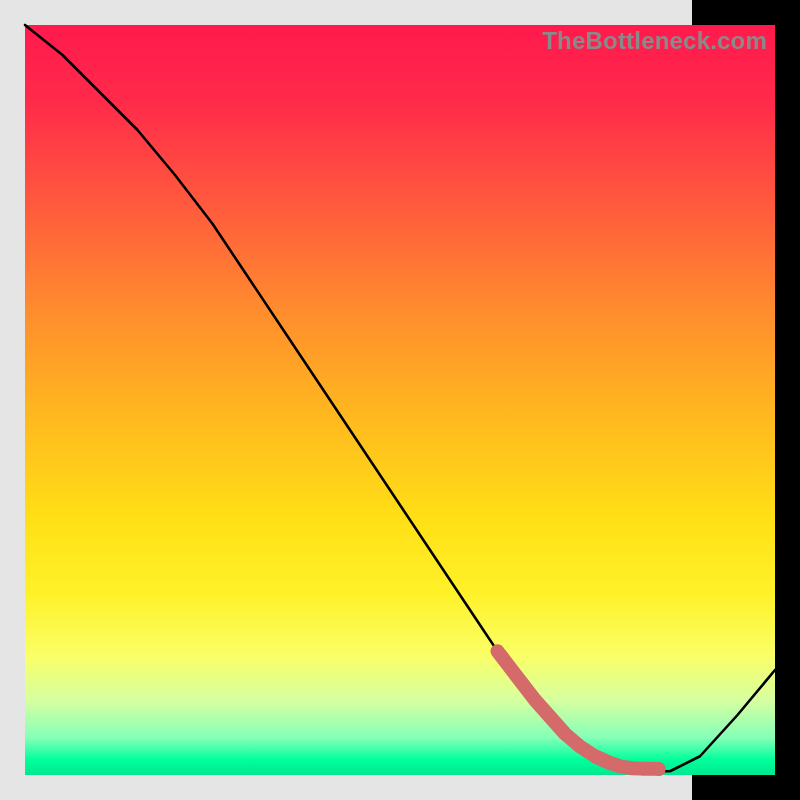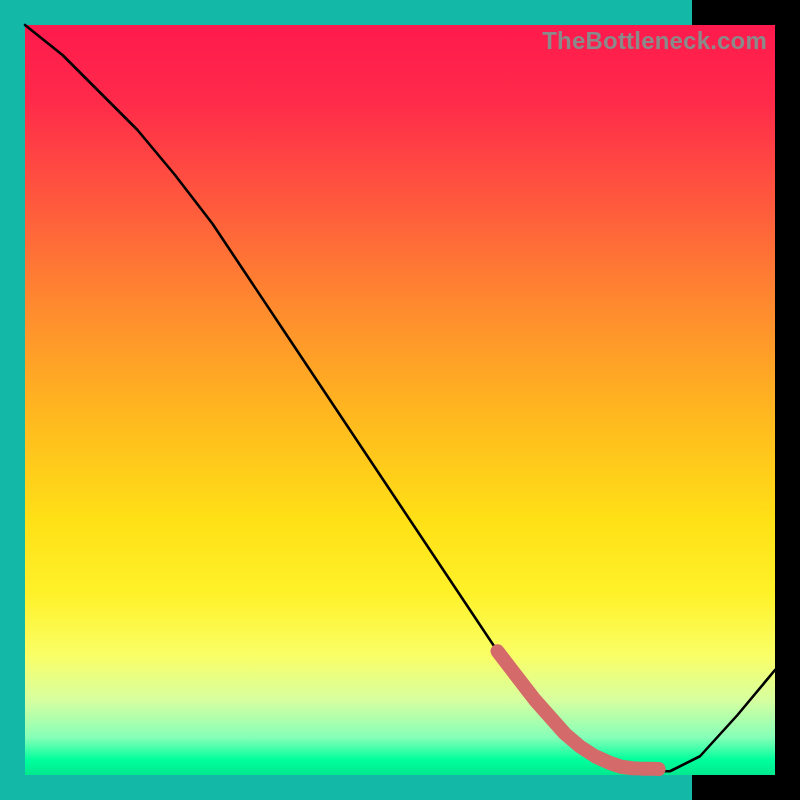--- a/index.html
+++ b/index.html
@@ -1,21 +1,21 @@
 <!DOCTYPE html>
 <html><head>
 <meta charset="utf-8">
 <style>
   * { margin: 0; padding: 0; box-sizing: border-box; }
   html, body { width: 800px; height: 800px; overflow: hidden; background: #000; }
   .chart-container {
     position: relative;
     width: 692px;
     height: 800px;
-    background: #14b8a6;
+    background: #e5e5e5;
   }
   .plot-area {
     position: absolute;
     left: 25px;
     top: 25px;
     width: 750px;
     height: 750px;
     background: linear-gradient(to bottom,
       #ff1a4d 0%,
       #ff2a4a 10%,

